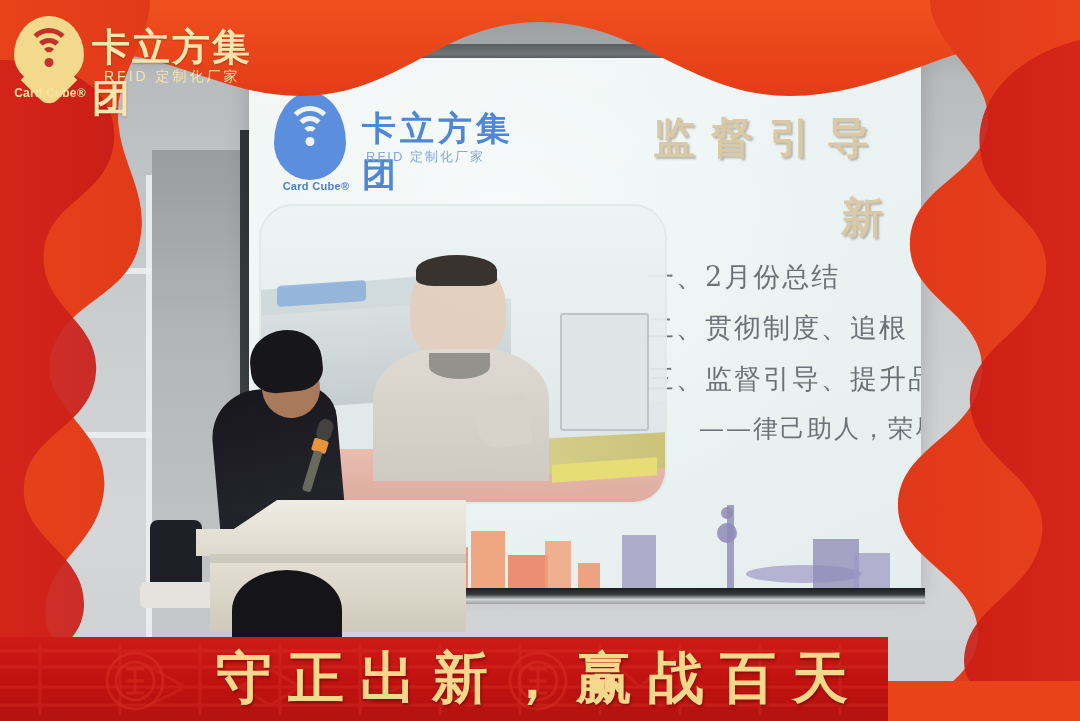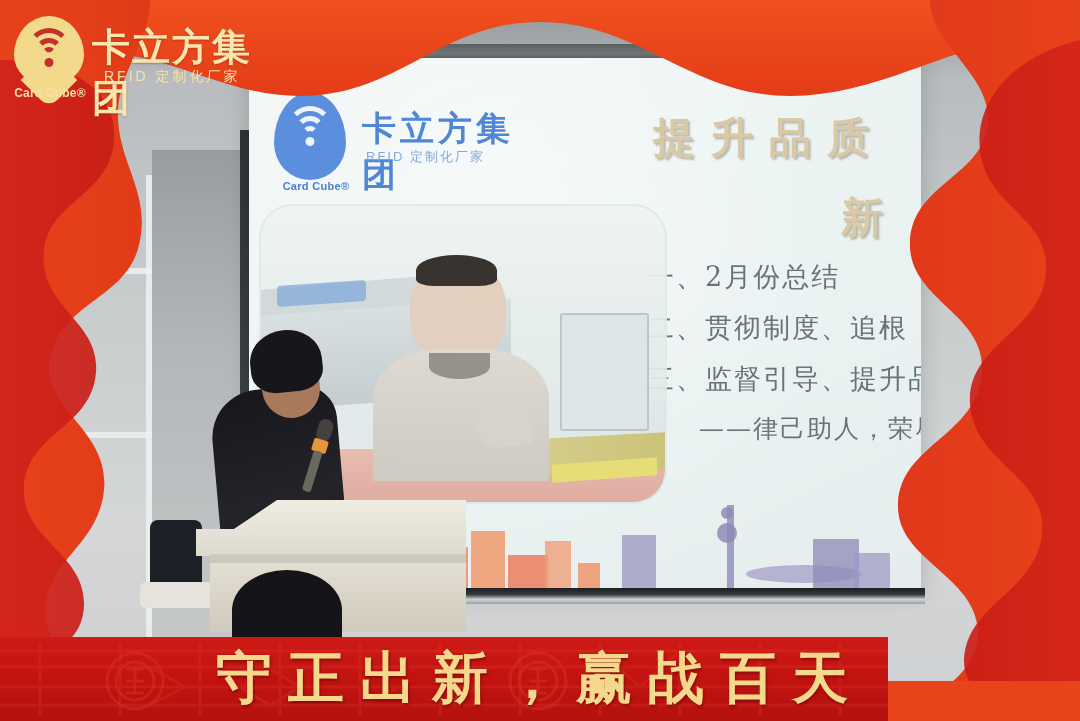--- a/index.html
+++ b/index.html
@@ -260,21 +260,21 @@
               <i class="b"></i>
               <i class="c"></i>
               <span class="dot"></span>
           </div>
         </div>
         <div class="cardcube">Card Cube®</div>
         <div class="cn">卡立方集团</div>
         <div class="sub">RFID 定制化厂家</div>
       </div>
 
-      <div class="slide-title">提升品质</div>
+      <div class="slide-title">监督引导</div>
       <div class="slide-title2">新</div>
 
       <div class="bullets">
         <div class="bullet">一、2月份总结</div>
         <div class="bullet">二、贯彻制度、追根</div>
         <div class="bullet">三、监督引导、提升品质</div>
         <div class="bullet indent">——律己助人，荣辱</div>
       </div>
 
       <div class="slide-photo">

